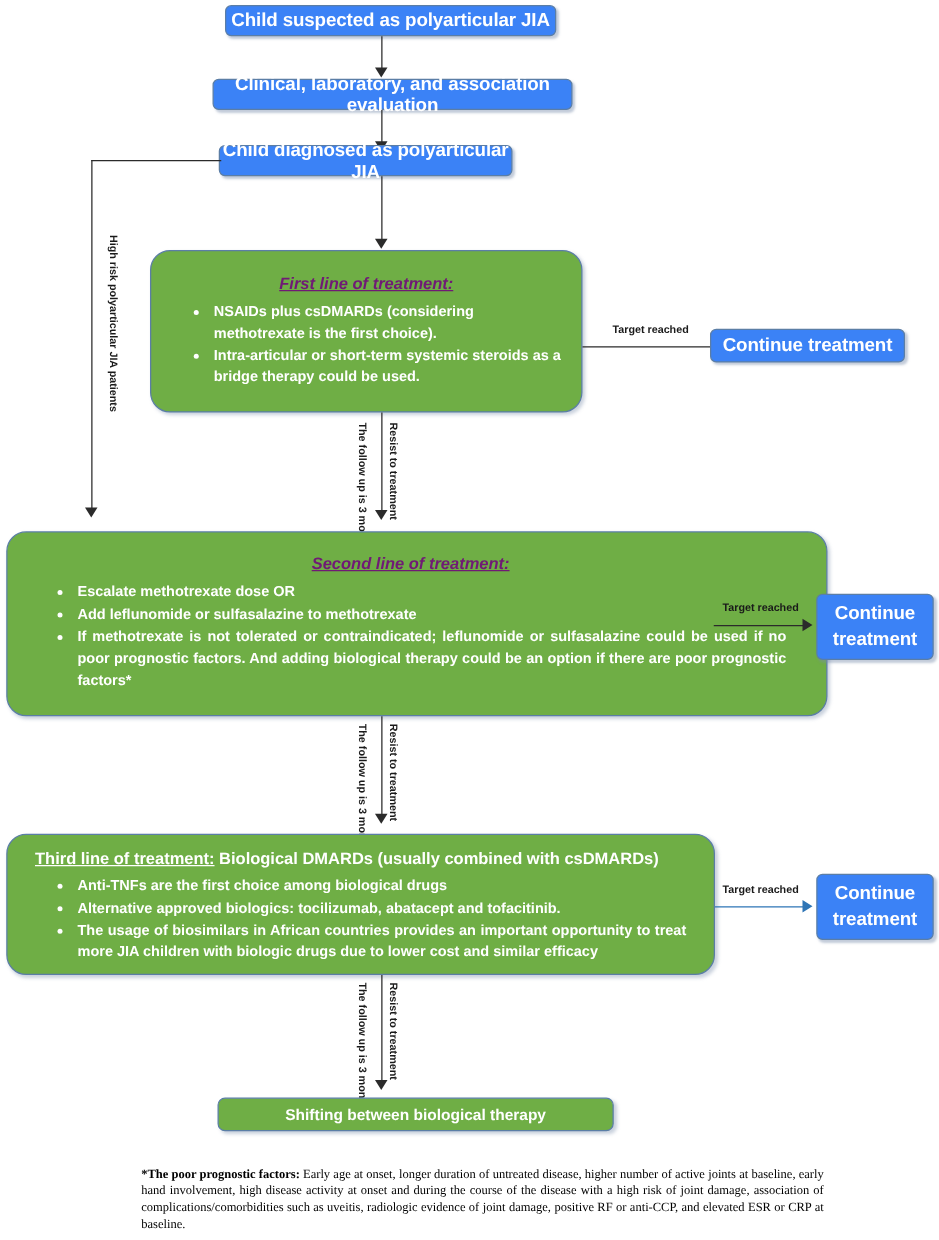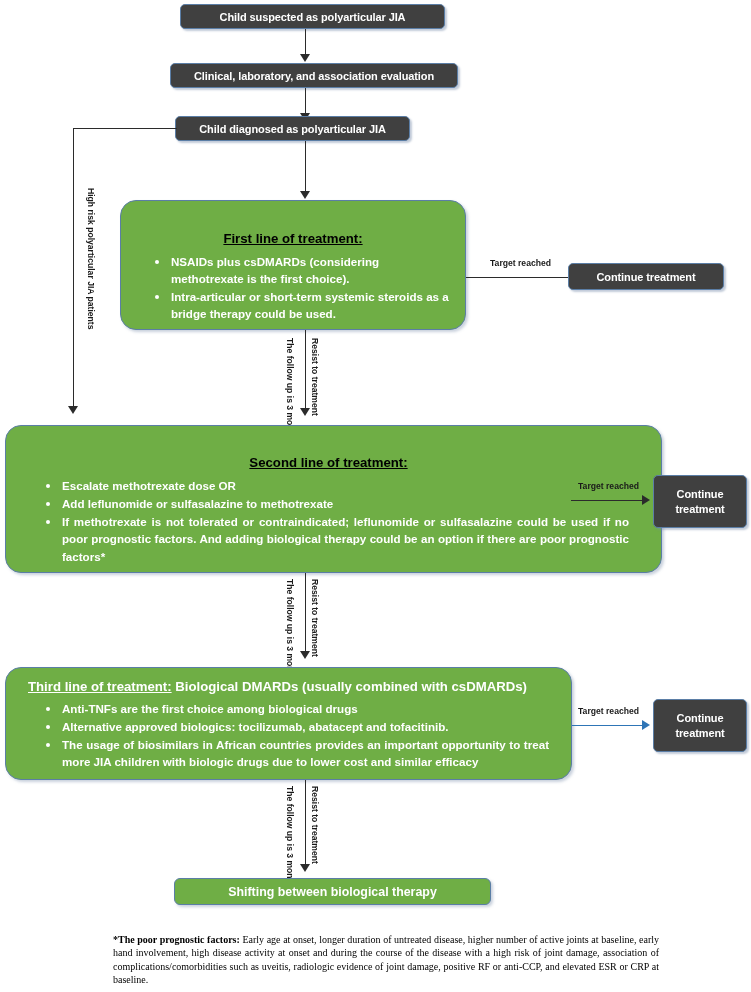--- a/index.html
+++ b/index.html
@@ -21,41 +21,42 @@
     position: absolute;
     box-sizing: border-box;
     display: flex;
     align-items: center;
     justify-content: center;
     text-align: center;
     color: #ffffff;
     font-weight: bold;
   }
   .red-node {
-    background: #404040;
+    background: #3b82f6;
     border: 1.4px solid #5B7EA6;
     border-radius: 5px;
     box-shadow: 2px 2px 2px rgba(120,140,170,0.45);
-    font-size: 11px;
+    font-size: 15px;
     letter-spacing: -0.1px;
   }
   .green-node {
     background: #6FAE45;
     border: 1.3px solid #5B7EA6;
     border-radius: 16px;
     box-shadow: 2px 2px 3px rgba(120,140,170,0.40);
     display: block;
     text-align: left;
   }
   .green-title {
     text-align: center;
     font-weight: bold;
     font-size: 13.2px;
-    color: #000000;
-    margin: 16px 0 7px 0;
+    color: #701a75;
+    margin: 4px 0 7px 0;
+    font-style: italic;
   }
   .green-title u { text-decoration: underline; }
   .green-title-left {
     text-align: left;
     font-weight: bold;
     font-size: 13.2px;
     color: #ffffff;
     margin: 0 0 6px 0;
   }
   ul.bullets {

